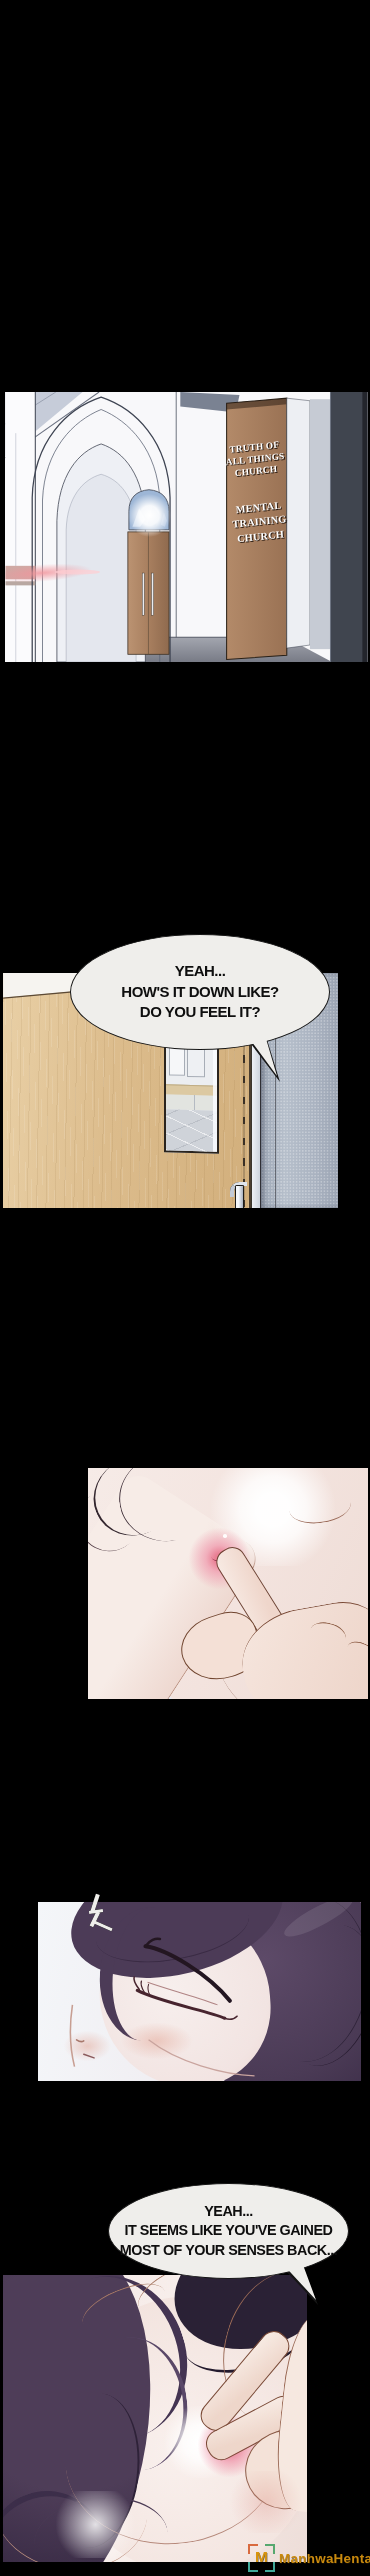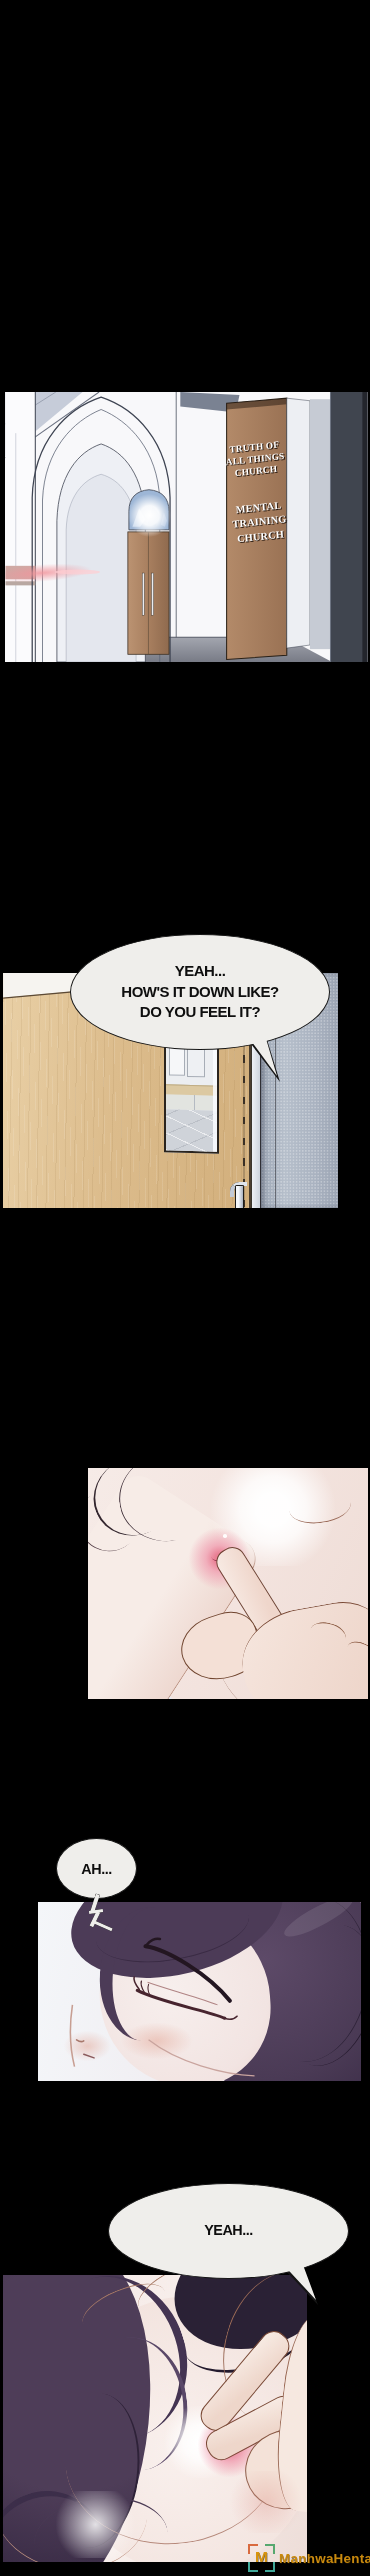--- a/index.html
+++ b/index.html
@@ -234,23 +234,20 @@
     <div class="shape" style="left:121px;top:82px;width:28px;height:118px;transform:rotate(-32deg);transform-origin:top center;
                 background:linear-gradient(100deg,#f8ebe4,#efd6cb 70%);border:1.3px solid #6e4434;border-radius:13.4px;"></div>
     <div class="shape" style="left:93px;top:147px;width:77px;height:62px;transform:rotate(-18deg);
                 background:#f4e0d6;border:1.3px solid #70452f;border-radius:50% 40% 45% 55%;"></div>
     <div class="shape" style="left:155px;top:139px;width:144px;height:113px;transform:rotate(-10deg);
                 background:linear-gradient(120deg,#f6e6de,#ecd2c6);border-top:1.5px solid #7a4a36;border-radius:45% 30% 20% 50%;"></div>
     <div class="shape" style="left:222px;top:155px;width:36px;height:20.6px;border-top:1.5px solid #8a5a42;border-radius:50%;transform:rotate(15deg);"></div>
     <div class="shape" style="left:258px;top:175px;width:31px;height:18.5px;border-top:1.5px solid #8a5a42;border-radius:50%;transform:rotate(25deg);"></div>
   </section>
 
-  <div class="bubble b-ah">
-    <span>AH...</span>
-  </div>
   <div class="zig" style="left:87px;top:1894px;width:31px;height:43px;">
     <i style="left:6.2px;top:0;width:4.1px;height:18.5px;transform:rotate(18deg);"></i>
     <i style="left:2.1px;top:15.5px;width:14.4px;height:3.1px;transform:rotate(-8deg);"></i>
     <i style="left:6.2px;top:16.5px;width:3.6px;height:15.5px;transform:rotate(26deg);"></i>
     <i style="left:5.2px;top:30px;width:20.6px;height:2.6px;transform:rotate(24deg);"></i>
   </div>
 
   <section class="panel p4">
     <div class="shape" style="left:155px;top:-20.6px;width:222px;height:237px;transform:rotate(6deg);
                 background:radial-gradient(circle at 30% 35%,#5d4a68,#4a3a55 55%,#3a2c46 85%);border-radius:42% 58% 46% 54%;"></div>
@@ -282,20 +279,22 @@
       <path d="M214,268 C270,312 360,336 420,338" stroke="#c9a49e" stroke-width="2.5" fill="none"></path>
       <path d="M66,200 C60,240 60,280 70,320" stroke="#c79e92" stroke-width="3" fill="none"></path>
       <path d="M74,268 C80,272 85,272 88,270" stroke="#a8786c" stroke-width="3" fill="none" stroke-linecap="round"></path>
       <path d="M88,296 L108,303" stroke="#8a5a5c" stroke-width="3" fill="none" stroke-linecap="round"></path>
     </svg>
   </section>
 
   <div class="tail-b tail1 t3b"></div>
   <div class="bubble b-senses">
     <span>YEAH...</span>
+    <span>IT SEEMS LIKE YOU'VE GAINED</span>
+    <span>MOST OF YOUR SENSES BACK...</span>
   </div>
   <div class="tail-w tail1 t3w"></div>
 
   <section class="panel p5">
     <div class="shape" style="left:57px;top:20.6px;width:258px;height:278px;border-radius:50%;
                 background:radial-gradient(circle at 45% 55%,#f9f0ed,#f3e4df 72%,#eed9d2);"></div>
     <div class="shape" style="left:-72px;top:-41px;width:216px;height:392px;transform:rotate(12deg);
                 background:radial-gradient(circle at 60% 35%,#4e3d58 0 40%,#3a2c46 70%,#2c2138);border-radius:38% 62% 55% 45%;"></div>
     <div class="shape" style="left:41px;top:0;width:134px;height:165px;border-right:8.2px solid #443452;border-radius:50%;transform:rotate(-18deg);"></div>
     <div class="shape" style="left:77px;top:62px;width:103px;height:134px;border-right:4.6px solid #5a4868;border-radius:50%;transform:rotate(-8deg);"></div>

